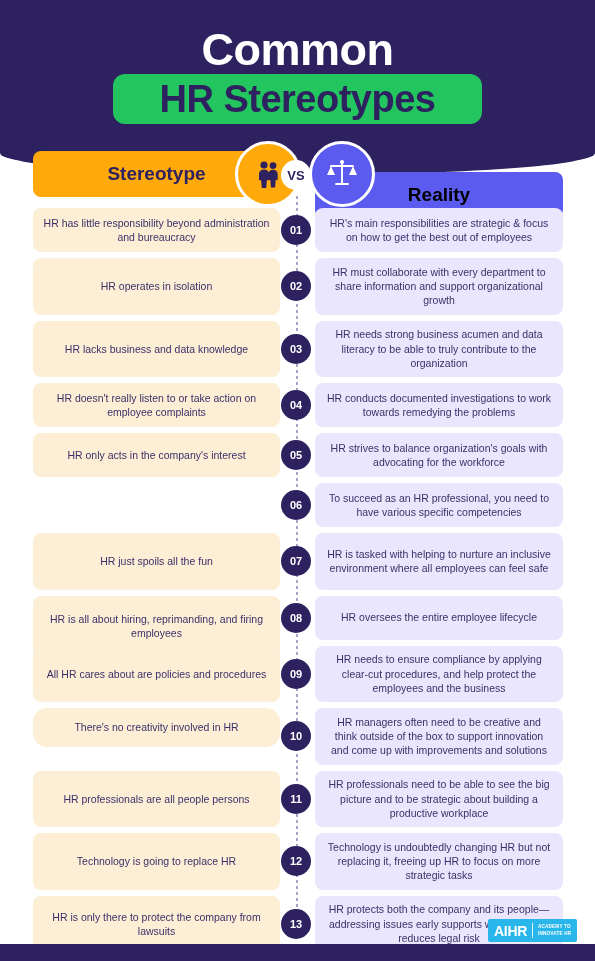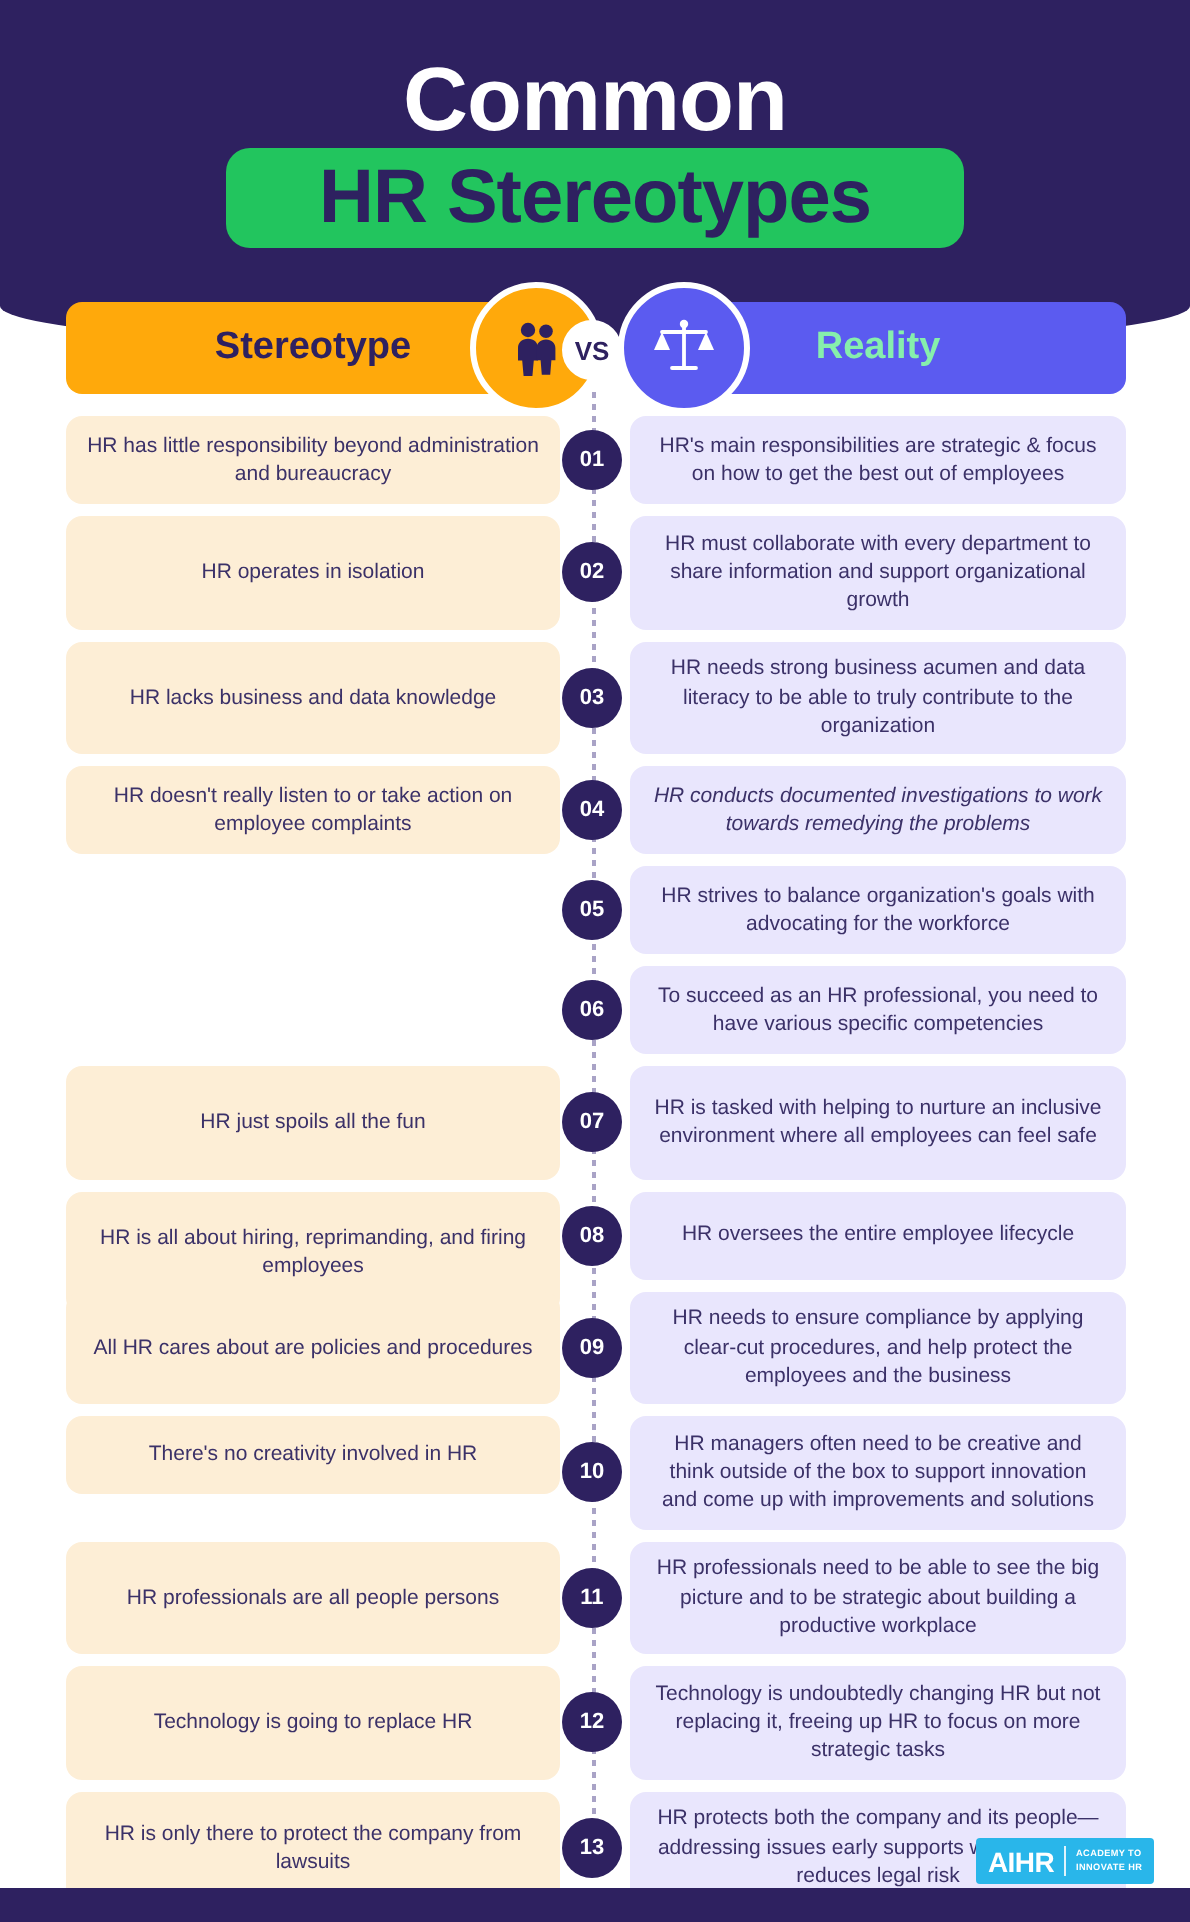--- a/index.html
+++ b/index.html
@@ -51,22 +51,23 @@
     font-size:19px; font-weight:bold;
   }
   #pill-stereotype {
     left:33px; width:247px;
     background:#ffa90b; color:#2e2160;
     border-radius:8px;
     text-align:right;
   }
   #pill-reality {
     left:315px; width:248px;
-    background:#5b5bf0; color:#86efac;
+    background:#5b5bf0; color:#000000;
     border-radius:8px;
+    margin-top:21px;
   }
   .head-circle {
     position:absolute; top:-10px;
     width:66px; height:66px; border-radius:50%;
     border:3px solid #ffffff;
     display:flex; align-items:center; justify-content:center;
   }
   #circle-stereotype { left:235px; background:#ffa90b; }
   #circle-reality    { left:309px; background:#5b5bf0; }
   #vs-badge {
@@ -196,24 +197,25 @@
       <div class="card card-right" style="height: 56.5px;">HR must collaborate with every department to share information and support organizational growth</div>
       <div class="num" style="top: 13.25px;">02</div>
     </div>
     <div class="row" style="height: 56.5px;">
       <div class="card card-left" style="height: 56.5px;">HR lacks business and data knowledge</div>
       <div class="card card-right" style="height: 56.5px;">HR needs strong business acumen and data literacy to be able to truly contribute to the organization</div>
       <div class="num" style="top: 13.25px;">03</div>
     </div>
     <div class="row" style="height: 44px;">
       <div class="card card-left" style="height: 44px;">HR doesn't really listen to or take action on employee complaints</div>
-      <div class="card card-right" style="height: 44px; font-style: italic;">HR conducts documented investigations to work towards remedying the problems</div>
+      <div class="card card-right" style="height: 44px;">HR conducts documented investigations to work towards remedying the problems</div>
       <div class="num" style="top: 7px;">04</div>
     </div>
     <div class="row" style="height: 44px;">
+      <div class="card card-left" style="height: 44px;">HR only acts in the company's interest</div>
       <div class="card card-right" style="height: 44px;">HR strives to balance organization's goals with advocating for the workforce</div>
       <div class="num" style="top: 7px;">05</div>
     </div>
     <div class="row" style="height: 44px;">
       <div class="card card-right" style="height: 44px;">To succeed as an HR professional, you need to have various specific competencies</div>
       <div class="num" style="top: 7px;">06</div>
     </div>
     <div class="row" style="height: 56.5px;">
       <div class="card card-left" style="height: 56.5px;">HR just spoils all the fun</div>
       <div class="card card-right" style="height: 56.5px;">HR is tasked with helping to nurture an inclusive environment where all employees can feel safe</div>
@@ -223,21 +225,21 @@
       <div class="card card-left" style="height: 61px;">HR is all about hiring, reprimanding, and firing employees</div>
       <div class="card card-right" style="height: 44px;">HR oversees the entire employee lifecycle</div>
       <div class="num" style="top: 7px;">08</div>
     </div>
     <div class="row" style="height: 56.5px;">
       <div class="card card-left" style="height: 56.5px;">All HR cares about are policies and procedures</div>
       <div class="card card-right" style="height: 56.5px; padding-left: 10px;">HR needs to ensure compliance by applying clear-cut procedures, and help protect the employees and the business</div>
       <div class="num" style="top: 13.25px;">09</div>
     </div>
     <div class="row" style="height: 56.5px;">
-      <div class="card card-left" style="height: 39px;">There's no creativity involved in HR</div>
+      <div class="card card-left" style="height: 39px; border-radius: 14px;">There's no creativity involved in HR</div>
       <div class="card card-right" style="height: 56.5px;">HR managers often need to be creative and think outside of the box to support innovation and come up with improvements and solutions</div>
       <div class="num" style="top: 13.25px;">10</div>
     </div>
     <div class="row" style="height: 56.5px;">
       <div class="card card-left" style="height: 56.5px;">HR professionals are all people persons</div>
       <div class="card card-right" style="height: 56.5px;">HR professionals need to be able to see the big picture and to be strategic about building a productive workplace</div>
       <div class="num" style="top: 13.25px;">11</div>
     </div>
     <div class="row" style="height: 56.5px;">
       <div class="card card-left" style="height: 56.5px;">Technology is going to replace HR</div>

